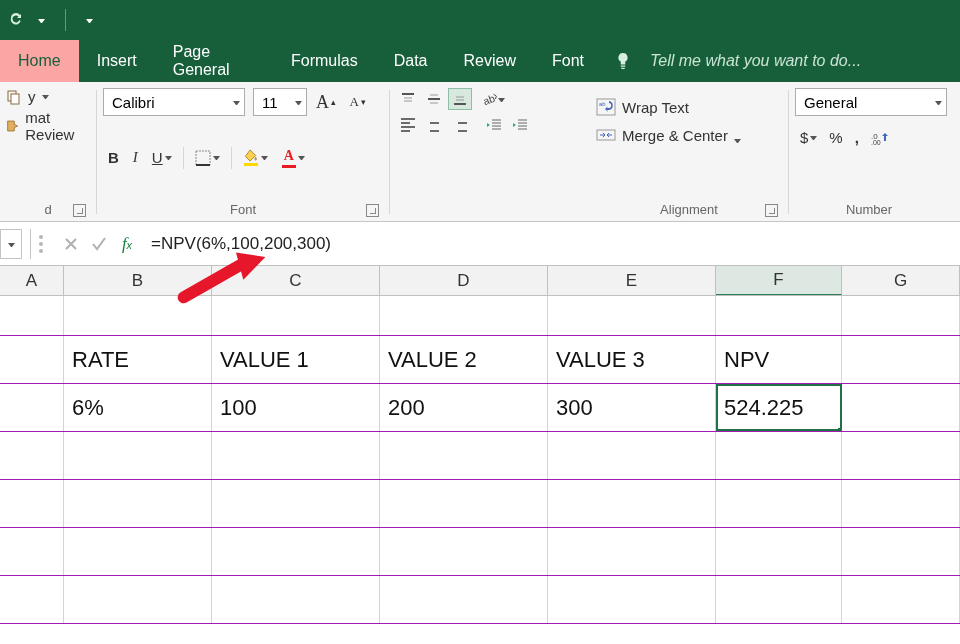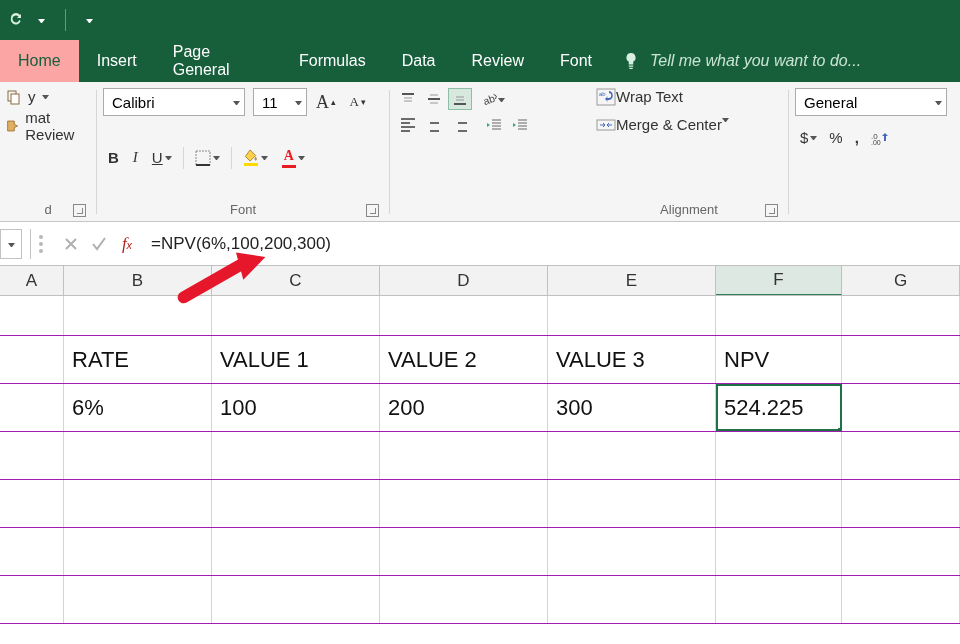--- a/index.html
+++ b/index.html
@@ -9,21 +9,21 @@
   .titlebar { height: 40px; background: #165F3A; display: flex; align-items: center; padding: 0 8px; }
   .titlebar .qat { display: flex; gap: 14px; align-items: center; color: #d7efe0; }
   .qat-sep { width: 1px; height: 22px; background: rgba(255,255,255,.35); margin: 0 6px; }
   .icon-gen { width:16px; height:16px; display:inline-block; }
 
   
   .tabsrow { height: 42px; background: #165F3A; display: flex; align-items: flex-end; padding-left: 0; }
   .tab { height: 42px; padding: 0 18px; display:flex; align-items:center; color: #fff; font-size: 16px; cursor:pointer; }
   .tab.active { background: #fca5a5; color:#165F3A; font-weight:400; }
   .tellme-wrap { display:flex; align-items:center; color:#c9e3d4; margin-left: 12px; gap:10px; font-style: italic; font-size:16px; height:42px; }
-  .tellme-wrap input { background:transparent; border:none; color:#ffffff; font-style:italic; font-size:16px; width:310px; outline:none; }
+  .tellme-wrap input { background:transparent; border:none; color:#ffffff; font-style:italic; font-size:16px; width:310px; outline:none;margin-left:8px; }
   .tellme-wrap input::placeholder { color:#c9e3d4; }
   .bulb-icon { width:18px; height:18px; }
 
   
   .ribbon { height: 140px; background: #F5F5F5; border-bottom: 1px solid #c6c6c6; display:flex; position:relative; }
   .ribgroup { display:flex; flex-direction:column; justify-content:space-between; padding:6px 6px 2px 6px; }
   .ribsep { width:1px; background:#d6d6d6; height:124px; align-self:center; }
   .grouprow { display:flex; align-items:center; gap:4px; }
   .grouplabel { text-align:center; font-size:13px; color:#666; height:20px; display:flex; align-items:center; justify-content:center; position:relative; }
   .rib-lch { position:absolute; right:4px; bottom:2px; width:13px; height:13px; border:1px solid #888; }
@@ -46,35 +46,35 @@
 
   .alignbox { width:200px; }
   .align-grid { display:flex; flex-direction:column; gap:4px; }
   .align-row { display:flex; gap:2px; }
   .alignbtn { width:24px; height:22px; display:flex; align-items:center; justify-content:center; border:1px solid transparent; cursor:pointer; }
   .alignbtn.active { background:#d7e8de; border:1px solid #8dbfa6; }
   .bars { width:14px; display:flex; flex-direction:column; gap:2px; }
   .bars span { display:block; height:2px; background:#6b6b6b; }
 
   .mergebox { width:198px; }
-  .mergebox .line { display:flex; align-items:flex-start; font-size:15px; color:#333; height:28px; }
+  .mergebox .line { display:flex; align-items:flex-end; gap:6px; font-size:15px; color:#333; height:28px; }
 
   .numbox { width:160px; }
   .numfmt { height:28px; border:1px solid #ababab; background:#fff; display:flex; align-items:center; justify-content:space-between; padding:0 4px 0 8px; font-size:15px; width:152px; }
   .numrow { display:flex; gap:2px; align-items:center; }
 
   
   .fbar { height:44px; border-bottom:1px solid #c0c0c0; display:flex; align-items:center; background:#fff; }
   .namebox { width:22px; height:30px; border:1px solid #c3c3c3; display:flex; align-items:center; justify-content:center; margin-left:0; }
   .namebox .dd-caret { margin-top:2px; }
   .fbar-sep { width:1px; height:30px; background:#c3c3c3; margin:0 8px; }
   .fbar-grip { width:8px; height:30px; display:flex; flex-direction:column; justify-content:center; gap:3px; margin-right:10px; }
   .fbar-grip span { width:4px; height:4px; background:#b7b7b7; border-radius:50%; }
   .fbar-ico { width:28px; height:28px; display:flex; align-items:center; justify-content:center; color:#9a9a9a; font-size:17px; }
-  .fxico { font-style:italic; font-family:'Times New Roman', serif; font-size:17px; color:#b91c1c; }
+  .fxico { font-style:italic; font-family:'Times New Roman', serif; font-size:17px; color:#15803d; }
   .formula-input { flex:1; height:30px; border:none; outline:none; font-size:17px; color:#222; padding-left:10px; }
 
   
   .redarrow { position:absolute; left:170px; top:245px; transform: rotate(-11deg); z-index:50; }
 
   
   .sheet { position:relative; }
   .colheads { display:flex; height:30px; border-bottom:1px solid #c0c0c0; background:#F0F0F0; }
   .colhead { border-right:1px solid #c0c0c0; display:flex; align-items:center; justify-content:center; font-size:17px; color:#333; background:#F2F2F2; }
   .colhead.selected { background:#DCE8E1; border-bottom:1px solid #2E8057; }
@@ -342,20 +342,23 @@
           </button>
         <button class="btnmini">
             <svg width="18" height="14" viewBox="0 0 18 14">
               <text x="0" y="8" font-size="8" fill="#444">.0</text>
               <text x="0" y="14" font-size="7" fill="#444">.00</text>
               <path d="M14 2l3 3h-2v5h-2V5h-2z" fill="#46b"></path>
             </svg>
           </button>
       </div>
     </div>
+    <div class="grouplabel">
+      <span>Number</span>
+    </div>
   </div>
 </div>
 
 <div class="fbar">
   <div class="namebox">
       <span class="dd-caret"></span>
     </div>
   <div class="fbar-sep"></div>
   <div class="fbar-grip">
       <span></span>

